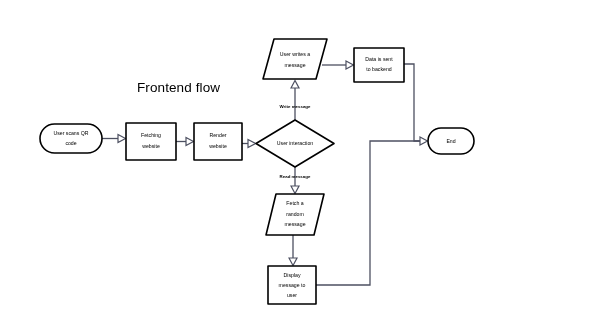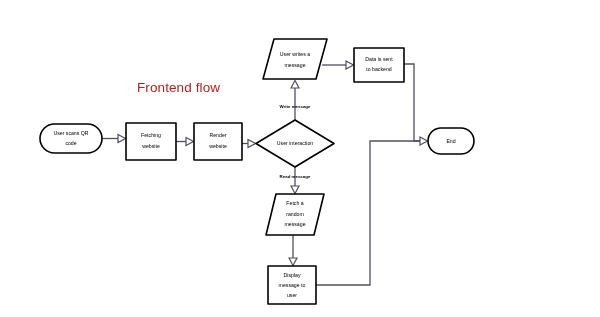--- a/index.html
+++ b/index.html
@@ -53,21 +53,21 @@
     font-size: 4.4px;
     fill: #000000;
     text-anchor: middle;
     dominant-baseline: middle;
     font-weight: bold;
   }
   .diagram-title {
     position: absolute;
     font-family: "Liberation Sans", sans-serif;
     font-size: 13.5px;
-    color: #b91c1c;
+    color: #000000;
     white-space: nowrap;
     letter-spacing: 0.1px;
   }
 </style>
 </head>
 <body>
 
 <div id="canvas">
 
   <div class="diagram-title" style="left:137px; top:80px;">Frontend flow</div>

